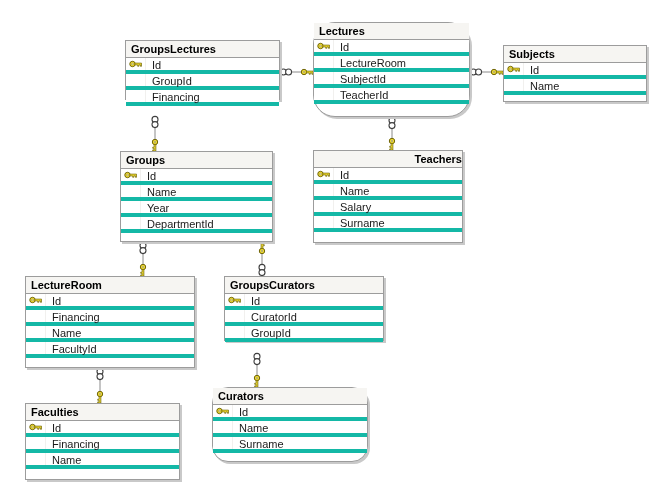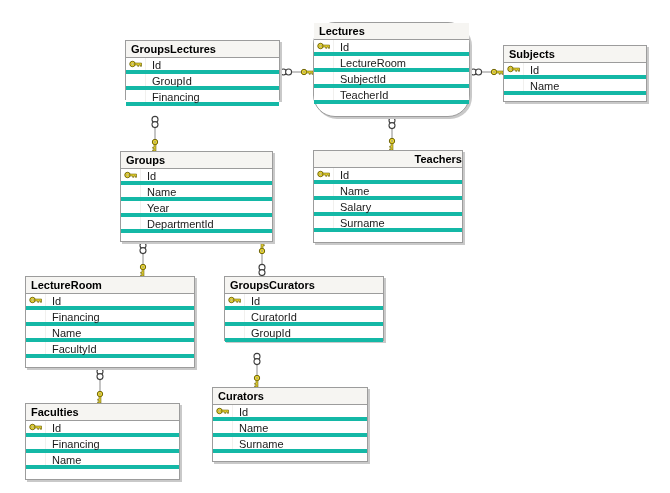--- a/index.html
+++ b/index.html
@@ -352,21 +352,21 @@
         <div class="tbl-row">
           <span class="pk-cell"></span>
           <span class="col-label">Financing</span>
         </div>
         <div class="tbl-row">
           <span class="pk-cell"></span>
           <span class="col-label">Name</span>
         </div>
       </div>
     </div>
-    <div class="db-table" style="left: 212px; top: 387px; width: 156px; height: 75px;">
+    <div class="db-table" style="left: 212px; top: 387px; width: 156px; height: 75px; border-radius: 16px;">
       <div class="tbl-header">Curators</div>
       <div class="tbl-body">
         <div class="tbl-row">
           <span class="pk-cell">
             <svg width="15" height="10" viewBox="-7.5 -4.5 15 9" xmlns="http://www.w3.org/2000/svg">
               <circle cx="-3" cy="0" r="2.7" fill="#f7e234" stroke="#6f6408" stroke-width="1"></circle>
               <circle cx="-3" cy="0" r="0.9" fill="#ffffff" stroke="#6f6408" stroke-width="0.5"></circle>
               <path d="M -0.6 -0.9 H 6 V 2.3 H 4.9 V 0.9 H 3.3 V 2.3 H 2.2 V 0.9 H -0.6 Z" fill="#f7e234" stroke="#6f6408" stroke-width="0.7"></path>
             </svg>
           </span>

